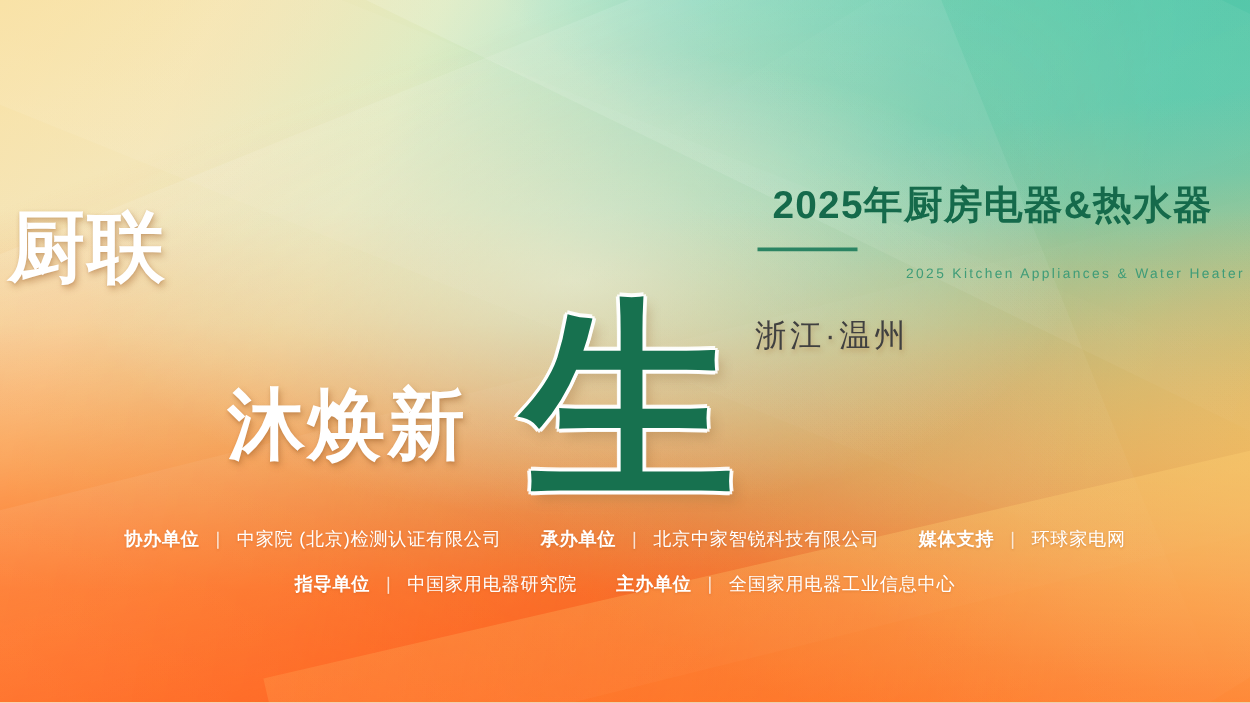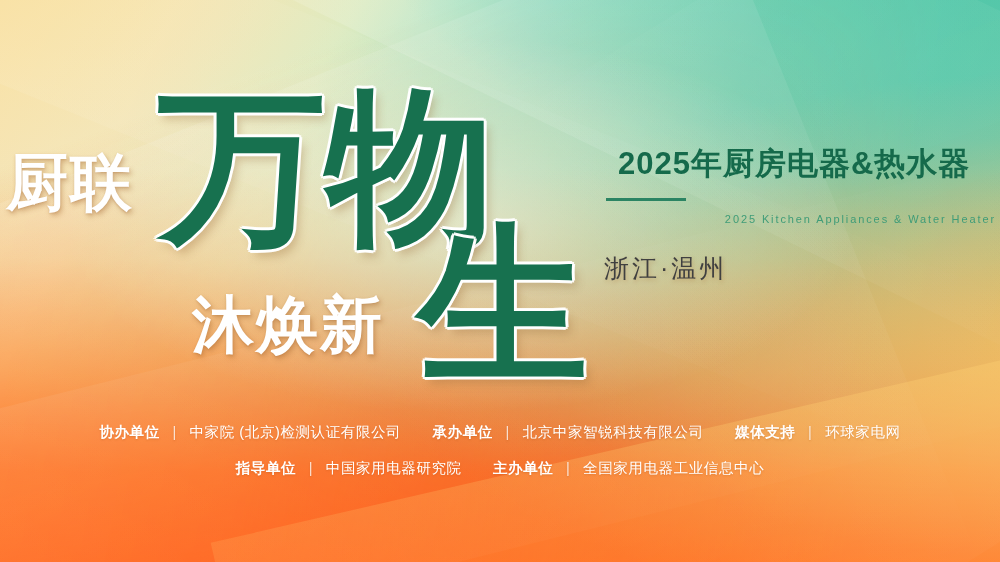--- a/index.html
+++ b/index.html
@@ -137,21 +137,21 @@
     left: 560px; top: -140px;
     width: 900px; height: 620px;
     transform: rotate(-32deg);
     background: linear-gradient(90deg, rgba(255,255,255,0.0), rgba(255,255,255,0.09));
   }
 
   
   .content { position: absolute; inset: 0; }
 
   
-  .lockup { position: absolute; left: 0; top: 0; width: 600px; height: 420px; }
+  .lockup { position: absolute; left: 0; top: 16px; width: 600px; height: 420px; }
 
   .cn-white {
     color: #ffffff;
     font-weight: 700;
     line-height: 1;
     text-shadow:
       2px 3px 5px rgba(160,95,40,0.38),
       0 1px 2px rgba(160,95,40,0.25);
     letter-spacing: 2px;
     white-space: nowrap;
@@ -181,21 +181,20 @@
   }
   .word-wanwu {
     position: absolute;
     left: 158px; top: 84px;
     font-size: 168px;
   }
   .word-muhuanxin {
     position: absolute;
     left: 182px; top: 294px;
     font-size: 62px;
-    margin-left: 10px;
   }
   .word-sheng {
     position: absolute;
     left: 418px; top: 222px;
     font-size: 170px;
   }
 
   
   .right-block {
     position: absolute;
@@ -281,21 +280,20 @@
   <div class="ribbon r2"></div>
   <div class="ribbon r5"></div>
   <div class="ribbon r3"></div>
   <div class="ribbon r4"></div>
   <div class="ribbon r6"></div>
 
   <div class="content">
 
     <div class="lockup">
       <div class="cn-white word-chulian">厨联</div>
-      <div class="cn-green word-wanwu">万物</div>
       <div class="cn-white word-muhuanxin">沐焕新</div>
       <div class="cn-green word-sheng">生</div>
     </div>
 
     <div class="right-block">
       <div class="title-cn">2025年厨房电器&amp;热水器</div>
 
       <div class="title-rule"></div>
 
       <div class="title-en">2025 Kitchen Appliances &amp; Water Heater</div>

